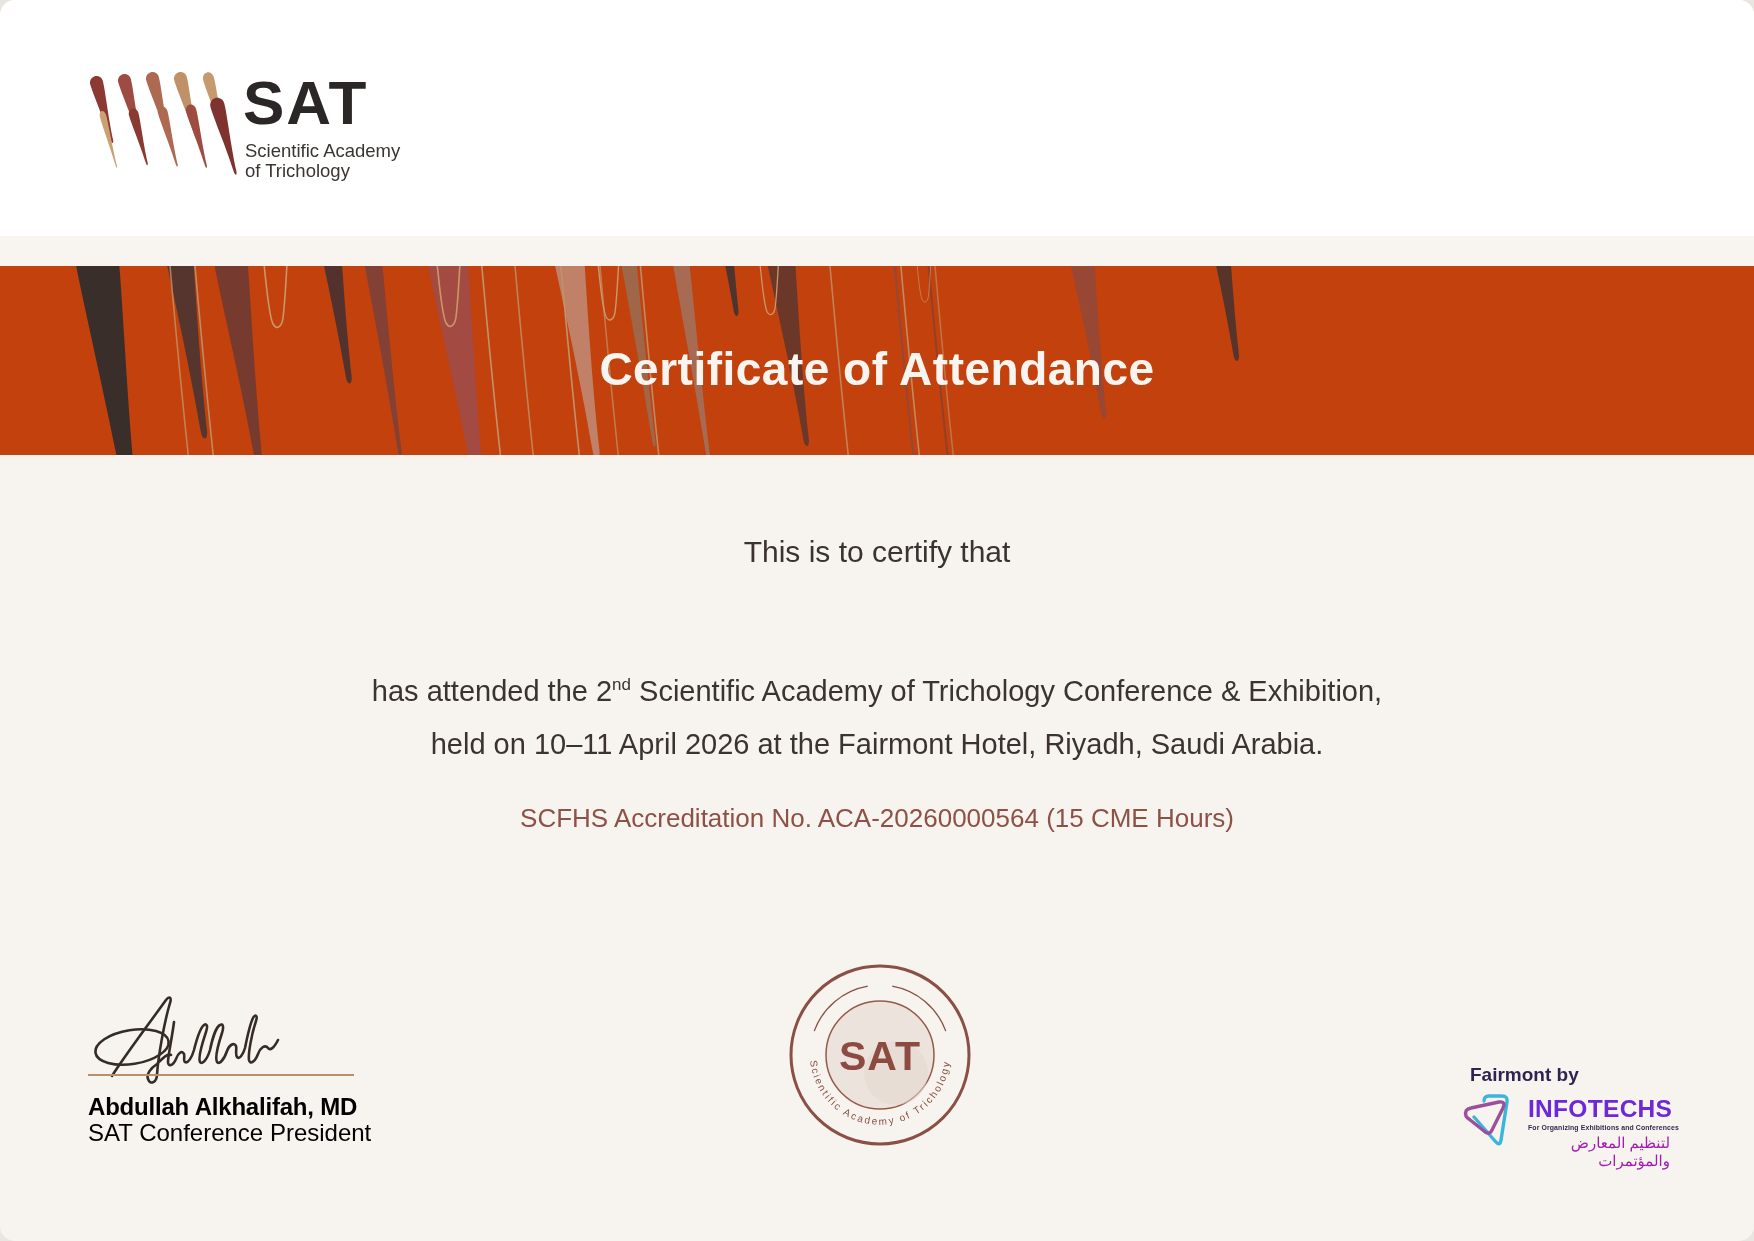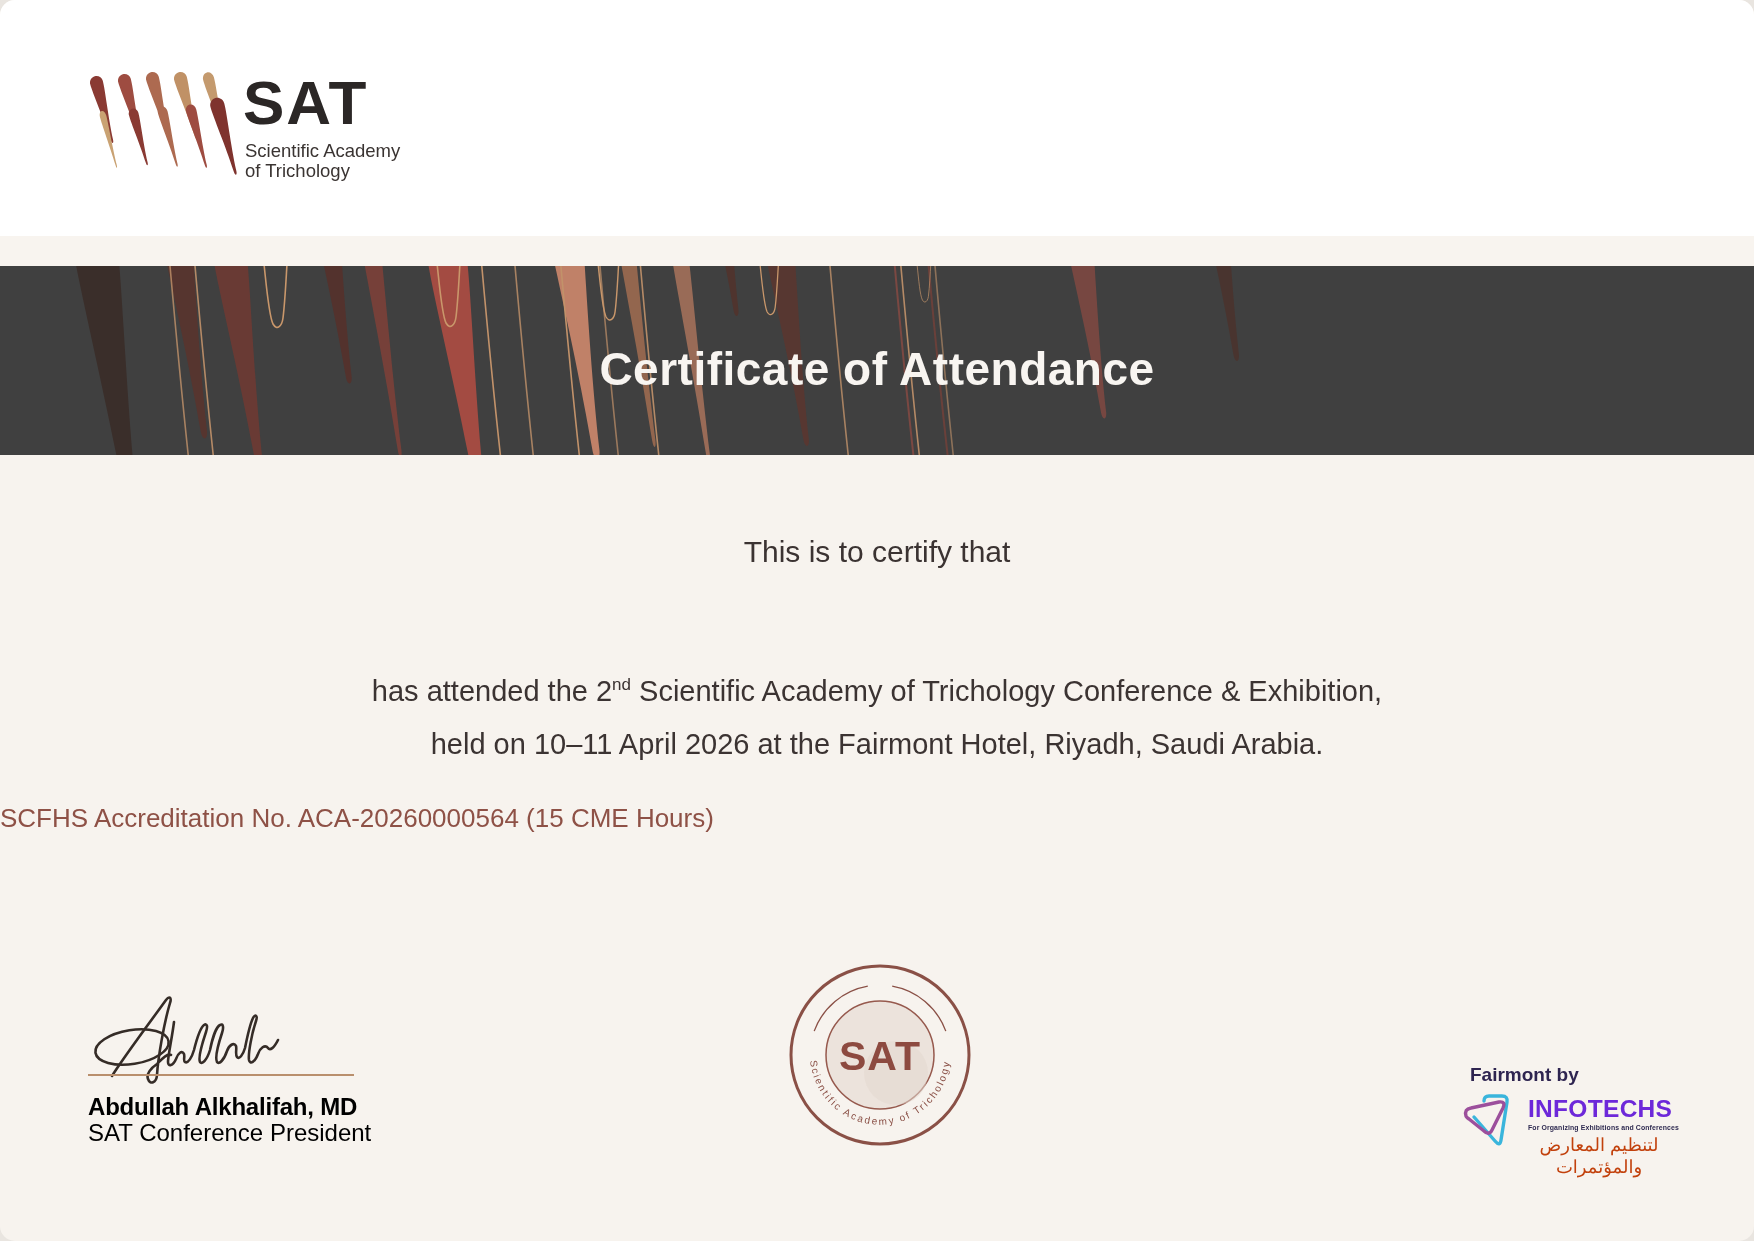--- a/index.html
+++ b/index.html
@@ -11,50 +11,50 @@
   .top-white{position:absolute;left:0;top:0;width:100%;height:236px;background:#ffffff;}
   .beige-strip{position:absolute;left:0;top:236px;width:100%;height:30px;background:#f8f4ef;}
 
   
   .brand-mark{position:absolute;left:84px;top:70px;}
   .brand-wordmark{position:absolute;left:243px;top:72px;font-size:62px;font-weight:700;
     letter-spacing:2px;color:#2b2726;line-height:1;}
   .brand-name{position:absolute;left:245px;top:141px;font-size:18.5px;line-height:19.5px;color:#3a3432;}
 
   
-  .banner{position:absolute;left:0;top:266px;width:100%;height:189px;background:#404040;overflow:hidden;}
+  .banner{position:absolute;left:0;top:266px;width:100%;height:189px;background:#c2410c;overflow:hidden;}
   .banner svg{position:absolute;left:0;top:0;}
   .banner-title{position:absolute;left:0;top:76px;width:100%;text-align:center;
     font-size:46px;font-weight:700;color:#f8f5f1;letter-spacing:0.5px;line-height:54px;}
 
   
   .intro{position:absolute;left:0;top:536px;width:100%;text-align:center;
     font-size:30px;line-height:32px;color:#3b3332;}
   .para{position:absolute;left:0;top:667px;width:100%;text-align:center;
     font-size:29px;line-height:49px;color:#3b3332;}
   .sup{font-size:17px;position:relative;top:-11px;}
-  .accreditation{position:absolute;left:0;top:804px;width:100%;text-align:left;
+  .accreditation{position:absolute;left:0;top:804px;width:100%;text-align:center;
     font-size:26px;line-height:28px;color:#8e5146;}
 
   
   .sig-svg{position:absolute;left:78px;top:978px;}
   .sig-line{position:absolute;left:88px;top:1074px;width:266px;height:2px;background:#b98f6d;}
   .sig-name{position:absolute;left:88px;top:1093px;font-size:24px;font-weight:700;color:#000000;letter-spacing:-0.2px;}
   .sig-title{position:absolute;left:88px;top:1119px;font-size:24px;color:#000000;}
 
   
   .seal{position:absolute;left:788px;top:963px;}
 
   
   .powered-by{position:absolute;left:1470px;top:1064px;font-size:19px;font-weight:700;color:#2e2450;}
   .partner-icon{position:absolute;left:1462px;top:1093px;}
   .partner-block{position:absolute;left:1528px;top:1096px;width:142px;}
   .partner-name{font-size:24.5px;font-weight:700;color:#6d28d9;letter-spacing:0.3px;line-height:26px;}
   .partner-tagline{font-size:6.9px;letter-spacing:0.12px;color:#2e2a50;white-space:nowrap;margin-top:2px;font-weight:700;}
-  .partner-arabic{font-size:18px;color:#c2410c;margin-top:3px;direction:rtl;text-align:center;letter-spacing:1px;}
+  .partner-arabic{font-size:15px;color:#a21caf;margin-top:3px;direction:rtl;text-align:right;letter-spacing:1px;}
 </style>
 </head>
 <body>
 
 <div class="certificate">
 
   <div class="top-white"></div>
   <div class="beige-strip"></div>
 
   <svg class="brand-mark" width="156" height="112" viewBox="0 0 156 112">

